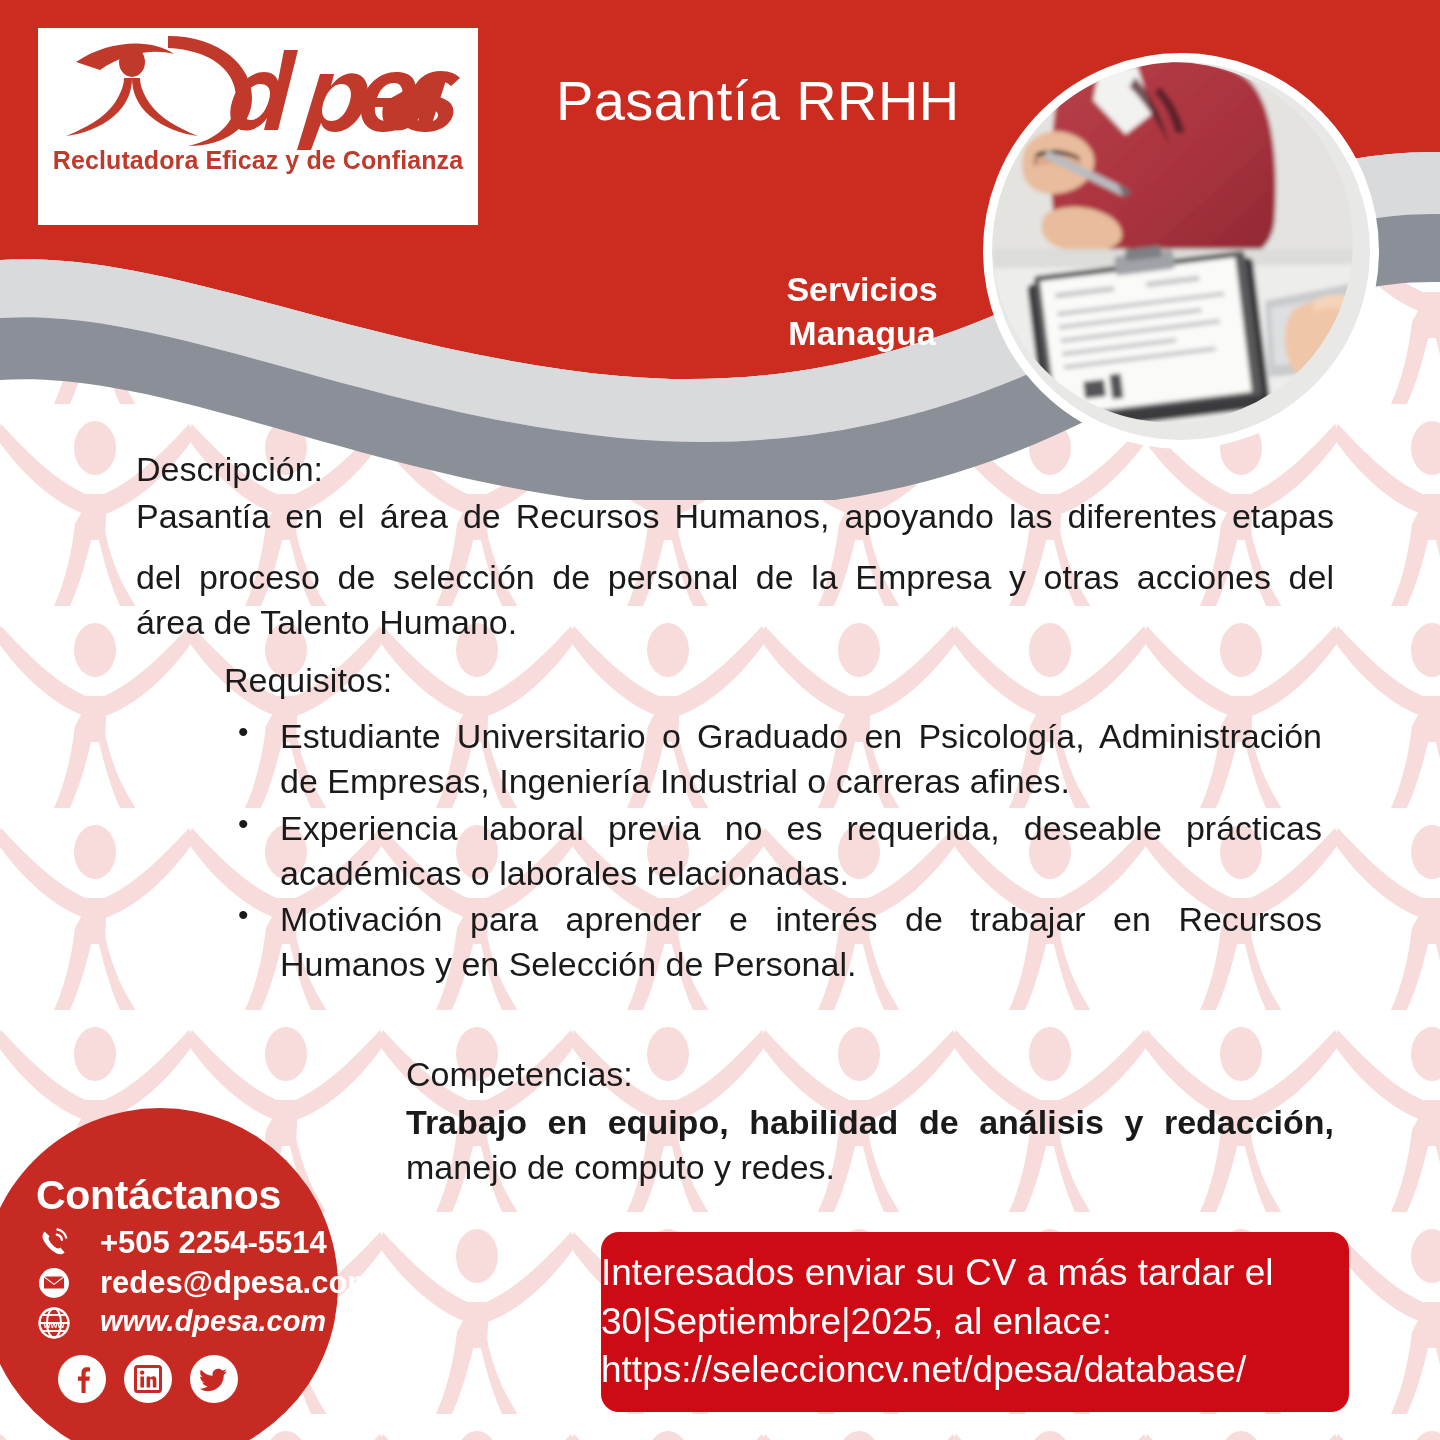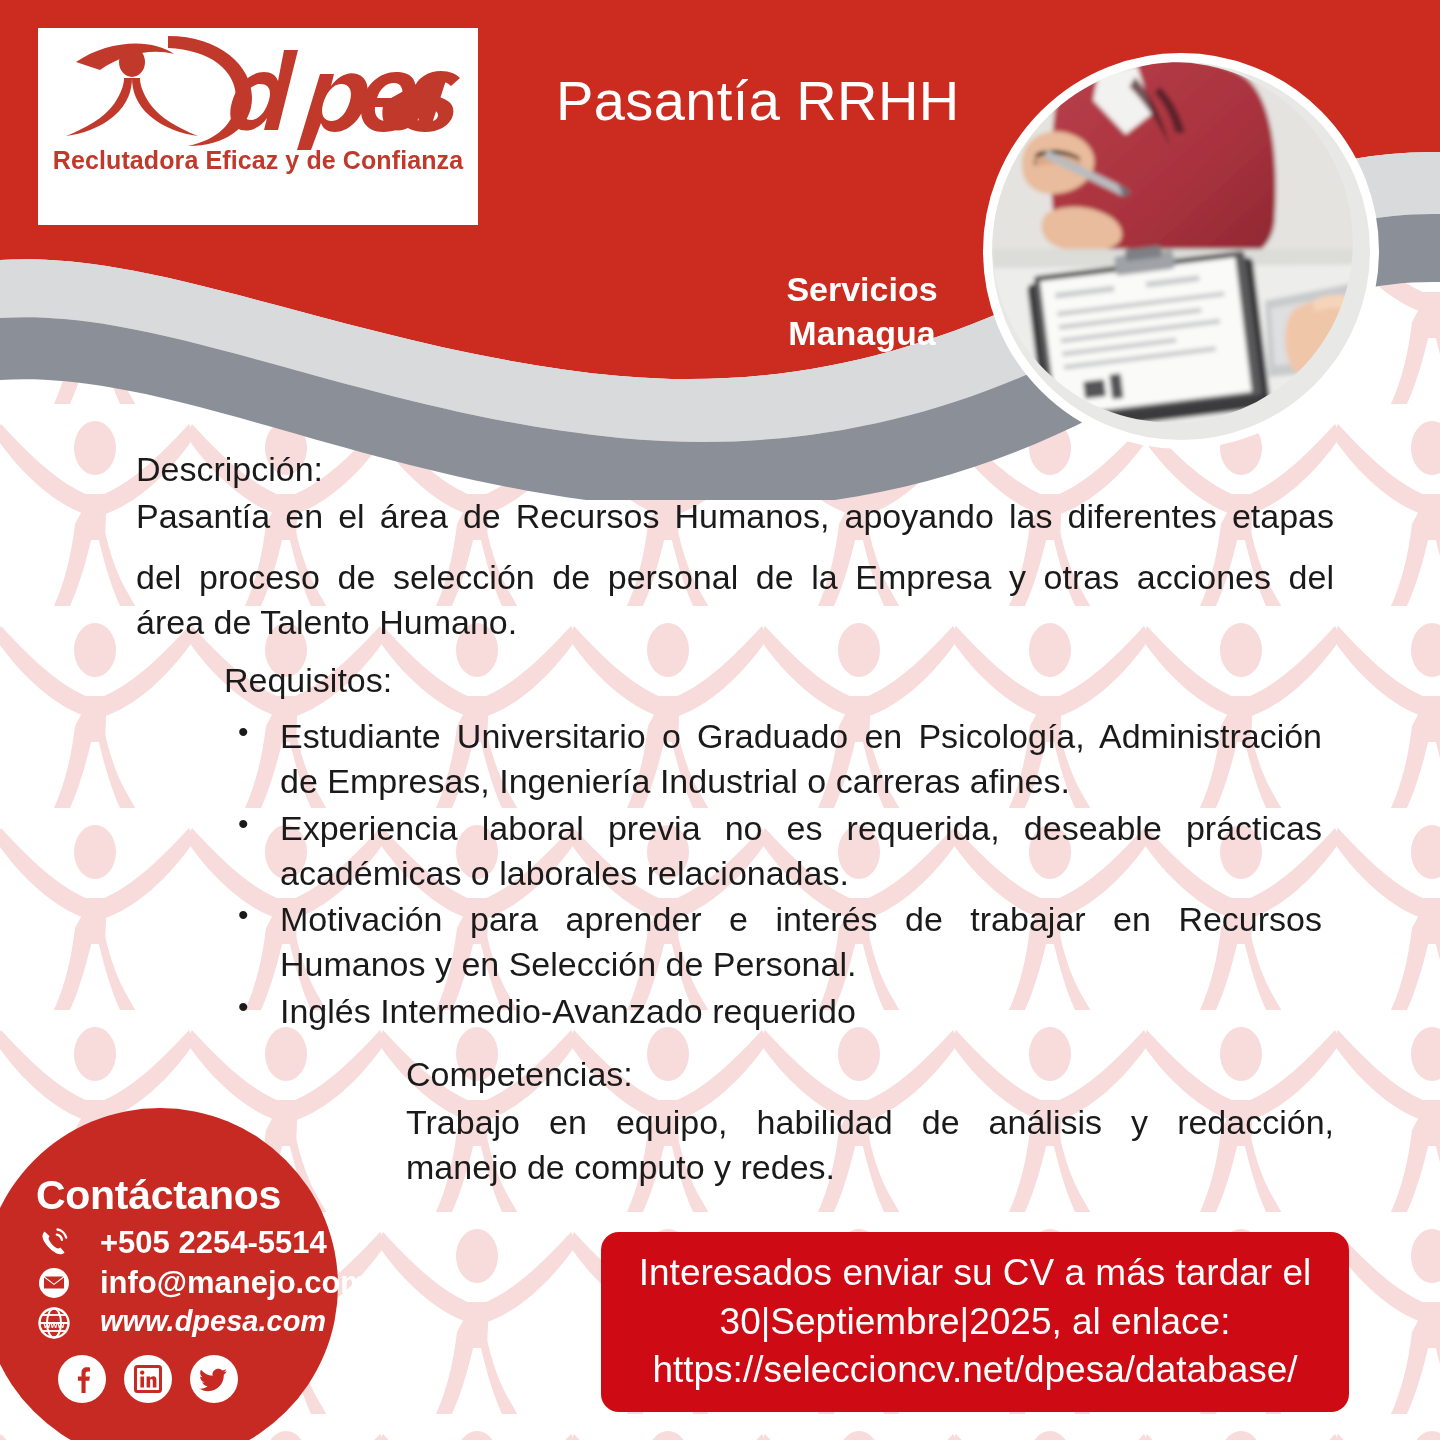--- a/index.html
+++ b/index.html
@@ -107,21 +107,21 @@
     position:absolute;left:2px;top:-2px;
     font-size:30px;color:#1a1a1a;
   }
   ul.bullets > li span.ln{display:block;}
   ul.bullets > li span.ln.j{text-align:justify;text-align-last:justify;}
 
   #comp-block{left:406px;top:1052px;width:928px;}
   #comp-label{font-size:34px;line-height:1.3;margin-bottom:4px;}
   #comp-text{font-size:34px;line-height:1.33;}
   #comp-text span.ln{display:block;}
-  #comp-text span.ln.j{text-align:justify;text-align-last:justify;}
+  #comp-text span.ln.j{text-align:justify;text-align-last:justify;font-weight:bold;}
 
   
   #contact-circle{
     position:absolute;left:-18px;top:1108px;
     width:356px;height:356px;border-radius:50%;
     background:#C62A22;
     z-index:8;
   }
   #contact-inner{
     position:absolute;left:36px;top:1172px;
@@ -152,21 +152,21 @@
   .sbtn svg{display:block;}
 
   
   #cta{
     position:absolute;left:601px;top:1232px;
     width:748px;height:180px;
     background:#CE0A14;
     border-radius:18px;
     z-index:8;
     display:flex;flex-direction:column;
-    align-items:center;justify-content:center;
+    align-items:flex-start;justify-content:center;
     color:#ffffff;
     text-align:center;
   }
   #cta span{display:block;font-size:37px;line-height:1.32;white-space:nowrap;}
 </style>
 </head>
 <body>
 
 <div id="poster">
 
@@ -344,23 +344,20 @@
           <span class="ln">de Empresas, Ingeniería Industrial o carreras afines.</span>
         </li>
         <li>
           <span class="ln j">Experiencia laboral previa no es requerida, deseable prácticas</span>
           <span class="ln">académicas o laborales relacionadas.</span>
         </li>
         <li>
           <span class="ln j">Motivación para aprender e interés de trabajar en Recursos</span>
           <span class="ln">Humanos y en Selección de Personal.</span>
         </li>
-        <li>
-          <span class="ln">Inglés Intermedio-Avanzado requerido</span>
-        </li>
       </ul>
     </div>
 
     <div class="blk" id="comp-block">
       <div id="comp-label">Competencias:</div>
       <div id="comp-text">
         <span class="ln j">Trabajo en equipo, habilidad de análisis y redacción,</span>
         <span class="ln">manejo de computo y redes.</span>
       </div>
     </div>
@@ -382,21 +379,21 @@
       </svg>
       <span class="ctxt">+505 2254-5514</span>
     </div>
 
     <div class="crow">
       <svg class="cicon" viewBox="0 0 36 36" aria-hidden="true">
         <circle cx="18" cy="18" r="15" fill="#ffffff"></circle>
         <path d="M8 12.5 L18 20 L28 12.5 L28 23.5 L8 23.5 Z" fill="#C62A22"></path>
         <path d="M8.6 11.6 L27.4 11.6 L18 18.8 Z" fill="#C62A22"></path>
       </svg>
-      <span class="ctxt">info@manejo.com</span>
+      <span class="ctxt">redes@dpesa.com</span>
     </div>
 
     <div class="crow">
       <svg class="cicon" viewBox="0 0 36 36" aria-hidden="true">
         <circle cx="18" cy="18" r="14.5" fill="none" stroke="#ffffff" stroke-width="2.4"></circle>
         <ellipse cx="18" cy="18" rx="7" ry="14.5" fill="none" stroke="#ffffff" stroke-width="2"></ellipse>
         <line x1="3.5" y1="18" x2="32.5" y2="18" stroke="#ffffff" stroke-width="2"></line>
         <line x1="6" y1="10" x2="30" y2="10" stroke="#ffffff" stroke-width="1.8"></line>
         <line x1="6" y1="26" x2="30" y2="26" stroke="#ffffff" stroke-width="1.8"></line>
         <text x="18" y="22.5" font-family="'Liberation Sans', sans-serif" font-size="9" font-weight="700" fill="#ffffff" text-anchor="middle">www</text>

